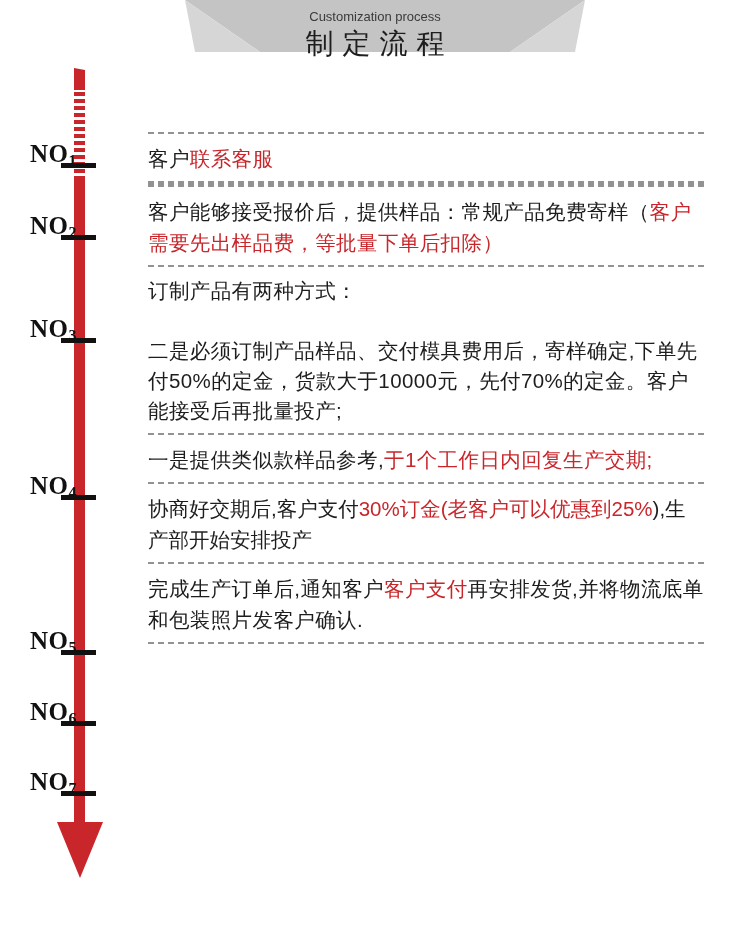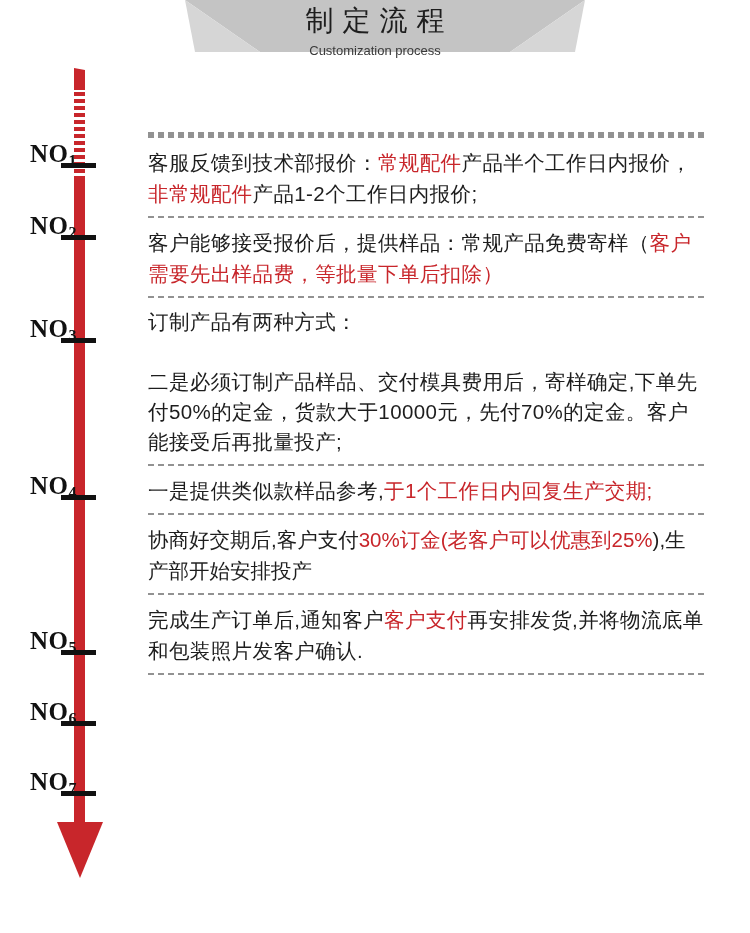--- a/index.html
+++ b/index.html
@@ -135,22 +135,22 @@
 
 <div id="page">
 
   <div id="banner">
     <svg id="banner-shape" viewBox="0 0 750 78" preserveAspectRatio="none">
       <polygon points="185,0 585,0 510,52 260,52" fill="#c4c4c4"></polygon>
       <polygon points="185,0 260,52 195,52" fill="#d6d6d6"></polygon>
       <polygon points="585,0 510,52 575,52" fill="#d6d6d6"></polygon>
     </svg>
     <div id="banner-text">
+      <span id="banner-title-en">Customization process</span>
       <span id="banner-title-cn">制定流程</span>
-      <span id="banner-title-en">Customization process</span>
     </div>
   </div>
 
   <div id="axis">
     <svg width="140" height="840" viewBox="0 0 140 840">
 
       <polygon points="74,8 85,10 85,30 74,30" fill="#c8262b"></polygon>
 
       <g fill="#c8262b">
         <rect x="74" y="32" width="11" height="4"></rect>
@@ -199,29 +199,29 @@
     <div class="marker" style="top:733px">
       <span class="marker-label">NO<sub>7</sub></span>
       <span class="marker-tick"></span>
     </div>
   </div>
 
   <div id="content">
 
     <div class="sep"></div>
 
-
-    <div class="sep"></div>
-
-
-    <div class="sep"></div>
-
-    <div class="block">
-      <div class="block-text"><span>客服反馈到技术部报价：</span><span class="red">常规配件</span><span>产品半个工作日内报价，</span><span class="red">非常规配件</span><span>产品1-2个工作日内报价;</span></div>
-    </div>
+    <div class="block">
+      <div class="block-text"><span>客户</span><span class="red">联系客服</span></div>
+    </div>
+
+    <div class="sep"></div>
+
+
+    <div class="sep"></div>
+
 
     <div class="sep"></div>
 
     <div class="block">
       <div class="block-text"><span>客户能够接受报价后，提供样品：常规产品免费寄样（</span><span class="red">客户需要先出样品费，等批量下单后扣除）</span></div>
     </div>
 
     <div class="sep"></div>
 
     <div class="block">

